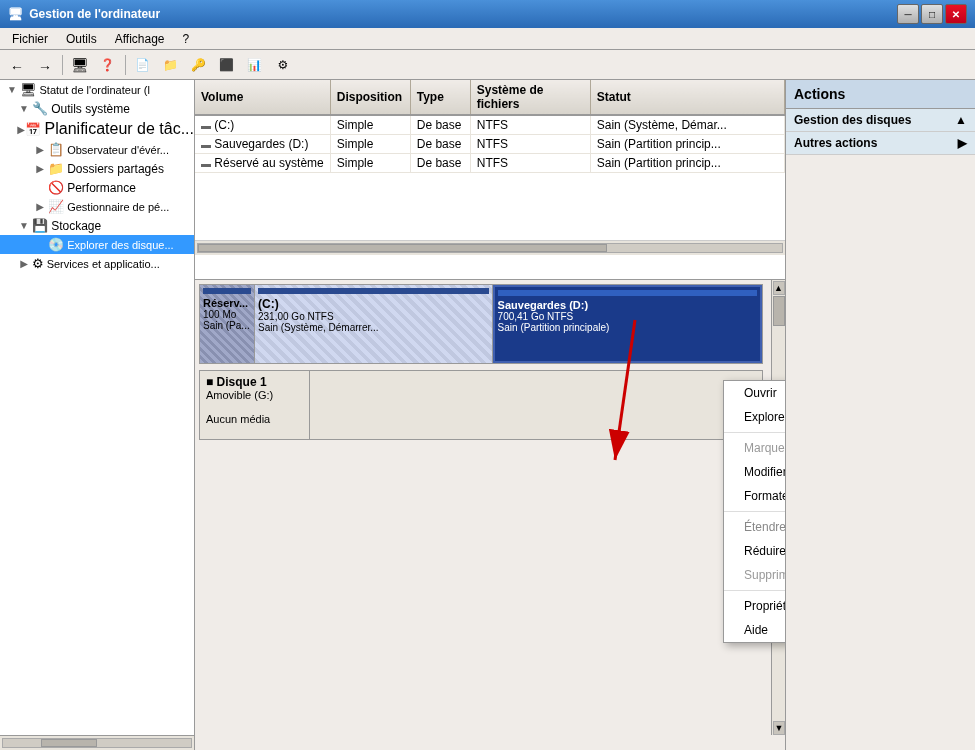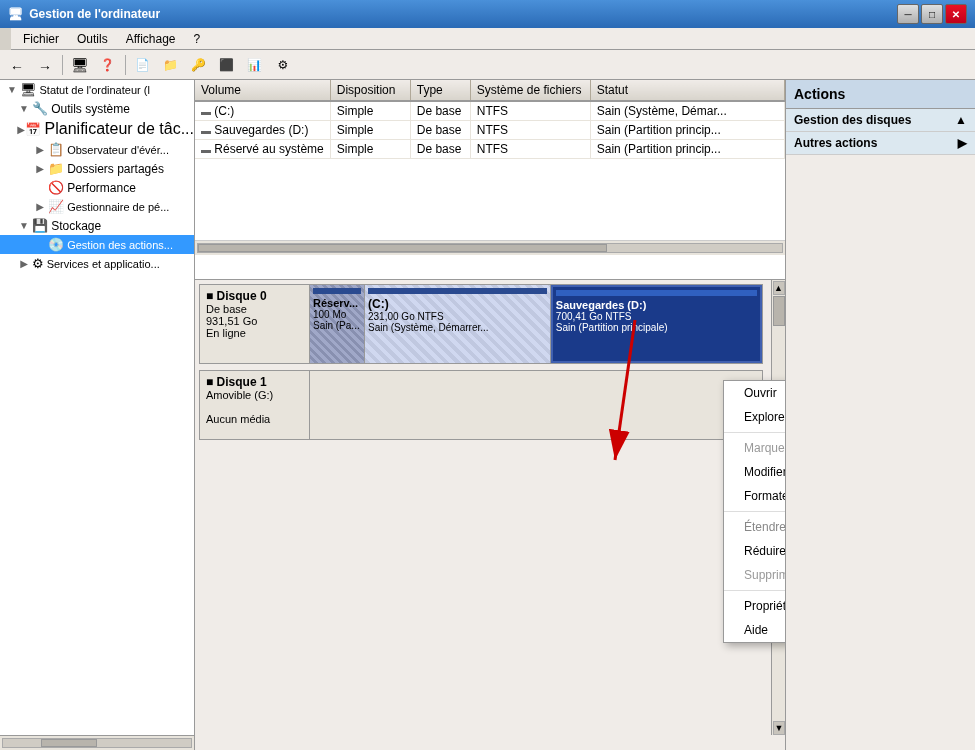--- a/index.html
+++ b/index.html
@@ -27,21 +27,20 @@
     .title-btn.close { background: linear-gradient(to bottom, #e81123, #c0001a); color: white; }
 
     
     .menu-bar {
       background: #f0ece8;
       height: 22px;
       display: flex;
       padding: 0 4px;
       border-bottom: 1px solid #999;
       gap: 2px;
-      margin-left: 11px;
     }
     .menu-item {
       padding: 2px 8px;
       cursor: pointer;
       font-size: 12px;
       height: 100%;
       display: flex; align-items: center;
     }
 
     
@@ -109,21 +108,21 @@
       width: 100%;
       border-collapse: collapse;
       font-size: 12px;
     }
     .disk-table th {
       background: linear-gradient(to bottom, #f0ece8, #d8d4cc);
       border-right: 1px solid #b0a898;
       border-bottom: 2px solid #999;
       padding: 3px 6px;
       text-align: left;
-      font-weight: normal;
+      font-weight: bold;
       position: sticky; top: 0;
     }
     .disk-table td {
       padding: 2px 6px;
       border-bottom: 1px solid #e8e4dc;
       border-right: 1px solid #e8e4dc;
       white-space: nowrap;
     }
 
     
@@ -346,21 +345,21 @@
         <span class="tree-indent" style="width:16px;"></span>
         <span class="tree-expand">▼</span>
         <span class="tree-icon">💾</span>
         <span>Stockage</span>
       </div>
 
       <div class="tree-item selected">
         <span class="tree-indent" style="width:32px;"></span>
         <span class="tree-expand"> </span>
         <span class="tree-icon">💿</span>
-        <span style="font-size:11px;">Gestion des actions...</span>
+        <span style="font-size:11px;">Explorer des disque...</span>
       </div>
 
       <div class="tree-item">
         <span class="tree-indent" style="width:16px;"></span>
         <span class="tree-expand">▶</span>
         <span class="tree-icon">⚙</span>
         <span style="font-size:11px;">Services et applicatio...</span>
       </div>
 
     </div>
@@ -421,26 +420,20 @@
 
     <div class="disk-view" style="position:relative;">
 
       <div style="position:absolute; right:0; top:0; bottom:15px; width:14px; background:#e8e4dc; border-left:1px solid #999; z-index:10;">
         <div style="width:12px; height:14px; background:#c8c4bc; border:1px solid #aaa; margin:1px auto; display:flex; align-items:center; justify-content:center; font-size:9px;">▲</div>
         <div style="width:12px; height:30px; background:#b8b4ac; border:1px solid #999; margin:1px auto;"></div>
         <div style="position:absolute; bottom:0; width:12px; height:14px; background:#c8c4bc; border:1px solid #aaa; margin:0 1px; display:flex; align-items:center; justify-content:center; font-size:9px;">▼</div>
       </div>
 
       <div class="disk-row" style="margin-right:18px;">
-        <div class="disk-label">
-          <strong>■ <span>Disque 0</span></strong><br>
-          <span>De base</span><br>
-          <span>931,51 Go</span><br>
-          <span>En ligne</span>
-        </div>
         <div class="disk-partitions">
 
           <div class="partition" style="flex:1; min-width:55px; background: repeating-linear-gradient(45deg, #a0a8c8 0px, #a0a8c8 3px, #8890b0 3px, #8890b0 6px);">
             <div style="height:6px; background:#2a4a90; margin-bottom:3px;"></div>
             <div class="partition-label" style="color:#000; font-weight:bold;">Réserv...</div>
             <div class="partition-size" style="color:#000;">100 Mo</div>
             <div class="partition-status" style="color:#000;">Sain (Pa...</div>
           </div>
 
           <div class="partition" style="flex:8; background: repeating-linear-gradient(45deg, #c0c8e0 0px, #c0c8e0 4px, #d0d8f0 4px, #d0d8f0 8px);">

